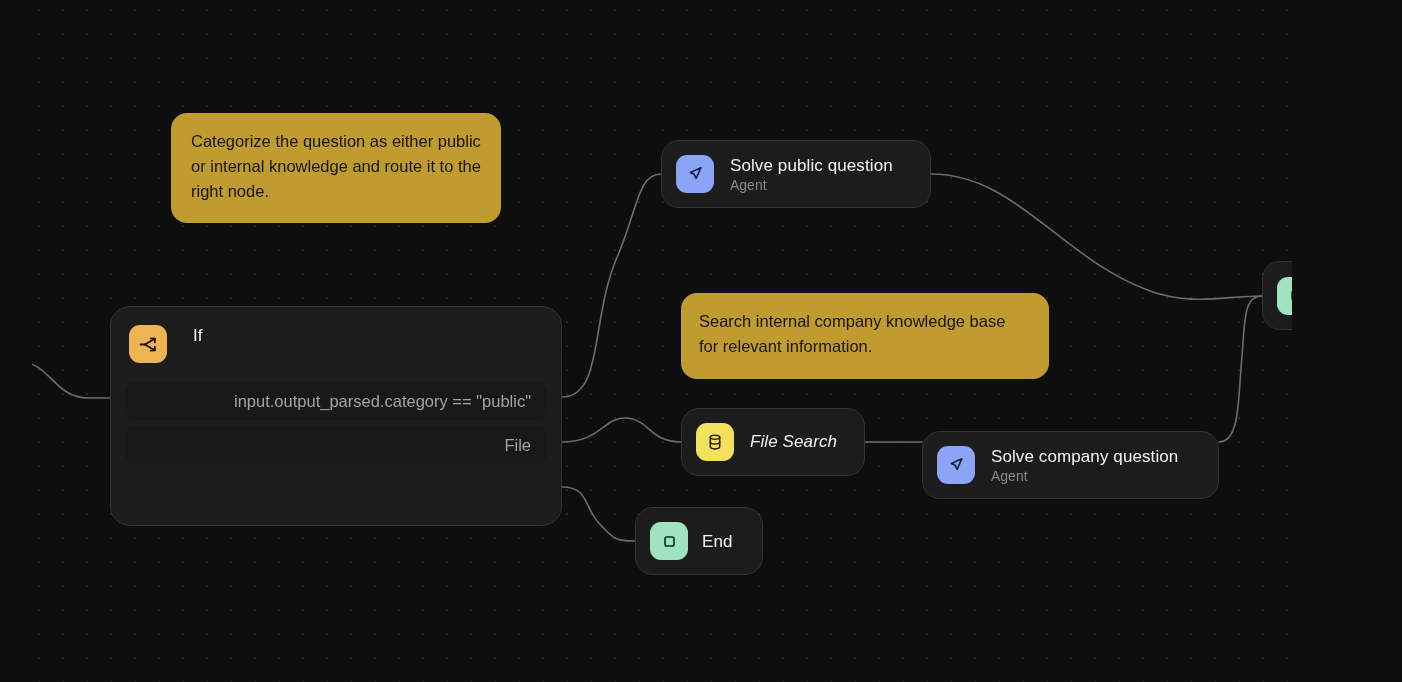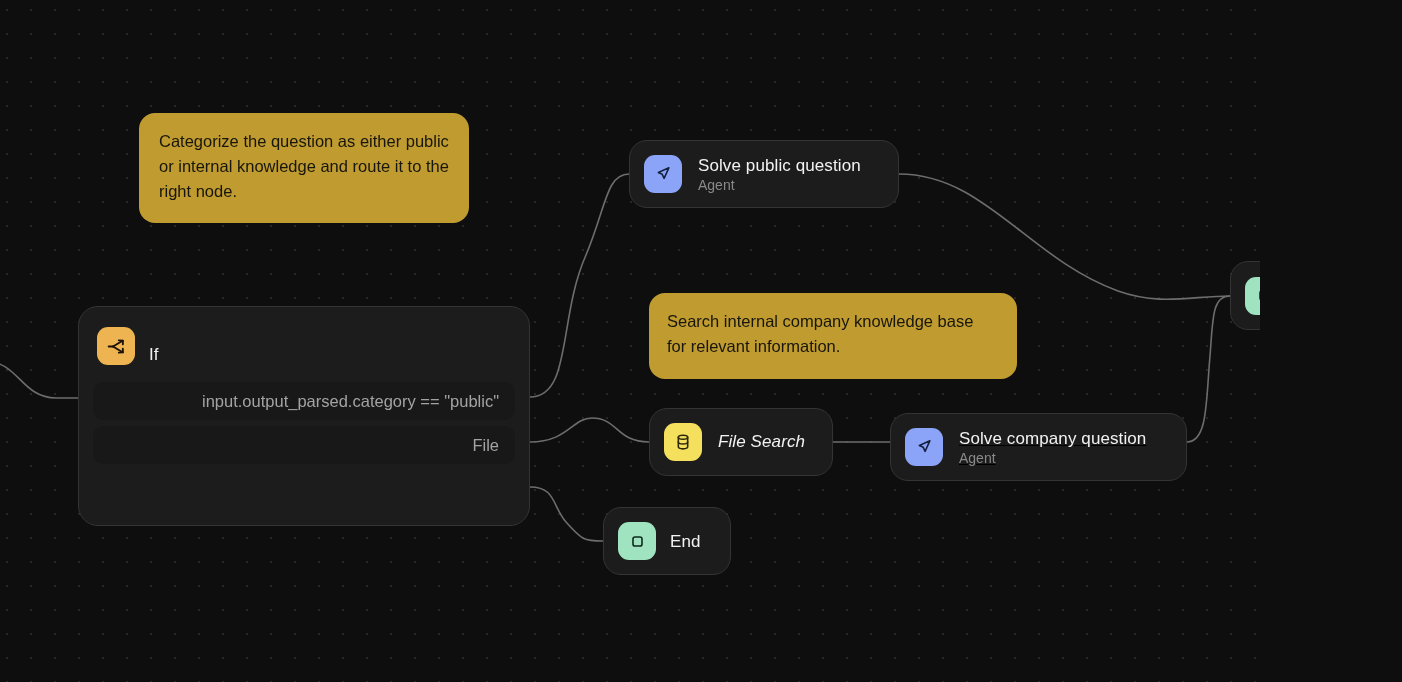--- a/index.html
+++ b/index.html
@@ -14,20 +14,21 @@
 
   #canvas {
     position: relative;
     width: 1260px;
     height: 682px;
     overflow: hidden;
     background-color: #0e0e0e;
     background-image: radial-gradient(circle at 1px 1px, #272727 1px, transparent 1.4px);
     background-size: 24px 24px;
     background-position: 6px 9px;
+    margin-left: 32px;
   }
 
   #edges {
     position: absolute;
     inset: 0;
     width: 1402px;
     height: 682px;
     pointer-events: none;
   }
   .edge {
@@ -80,22 +81,22 @@
     top: 306px;
     width: 452px;
     height: 220px;
     border-radius: 20px;
     flex-direction: column;
     align-items: stretch;
     padding: 14px 14px 16px 14px;
   }
   .if-header {
     display: flex;
-    align-items: flex-end;
-    gap: 14px;
+    align-items: flex-start;
+    gap: 26px;
     padding: 4px 2px 0 4px;
     height: 40px;
   }
   .if-header .node-title { font-size: 17px; }
   .if-rows {
     margin-top: 17px;
     display: flex;
     flex-direction: column;
     gap: 6px;
   }
@@ -108,21 +109,21 @@
     justify-content: flex-end;
     padding: 0 16px;
     color: #a3a3a3;
     font-size: 16.5px;
     white-space: nowrap;
   }
 
   
   #node-solve-public { left: 629px; top: 140px; width: 270px; height: 68px; padding: 0 20px 0 14px; gap: 16px; }
   #node-file-search  { left: 649px; top: 408px; width: 184px; height: 68px; padding: 0 22px 1px 14px; gap: 16px; font-style: italic; }
-  #node-solve-company{ left: 890px; top: 413px; width: 297px; height: 68px; padding: 0 20px 0 14px; gap: 16px; text-decoration: underline; }
+  #node-solve-company{ left: 890px; top: 431px; width: 297px; height: 68px; padding: 0 20px 0 14px; gap: 16px; }
   #node-end-right    { left: 1230px; top: 261px; width: 131px; height: 69px; padding: 0 22px 0 14px; gap: 14px; }
   #node-end-bottom   { left: 603px; top: 507px; width: 128px; height: 68px; padding: 0 22px 0 14px; gap: 14px; }
 
   .icon-branch { background: #efb452; }
   .icon-agent  { background: #8ca4f8; }
   .icon-file   { background: #f5e05e; }
   .icon-end    { background: #9fe3c0; }
 
   
   .note {

